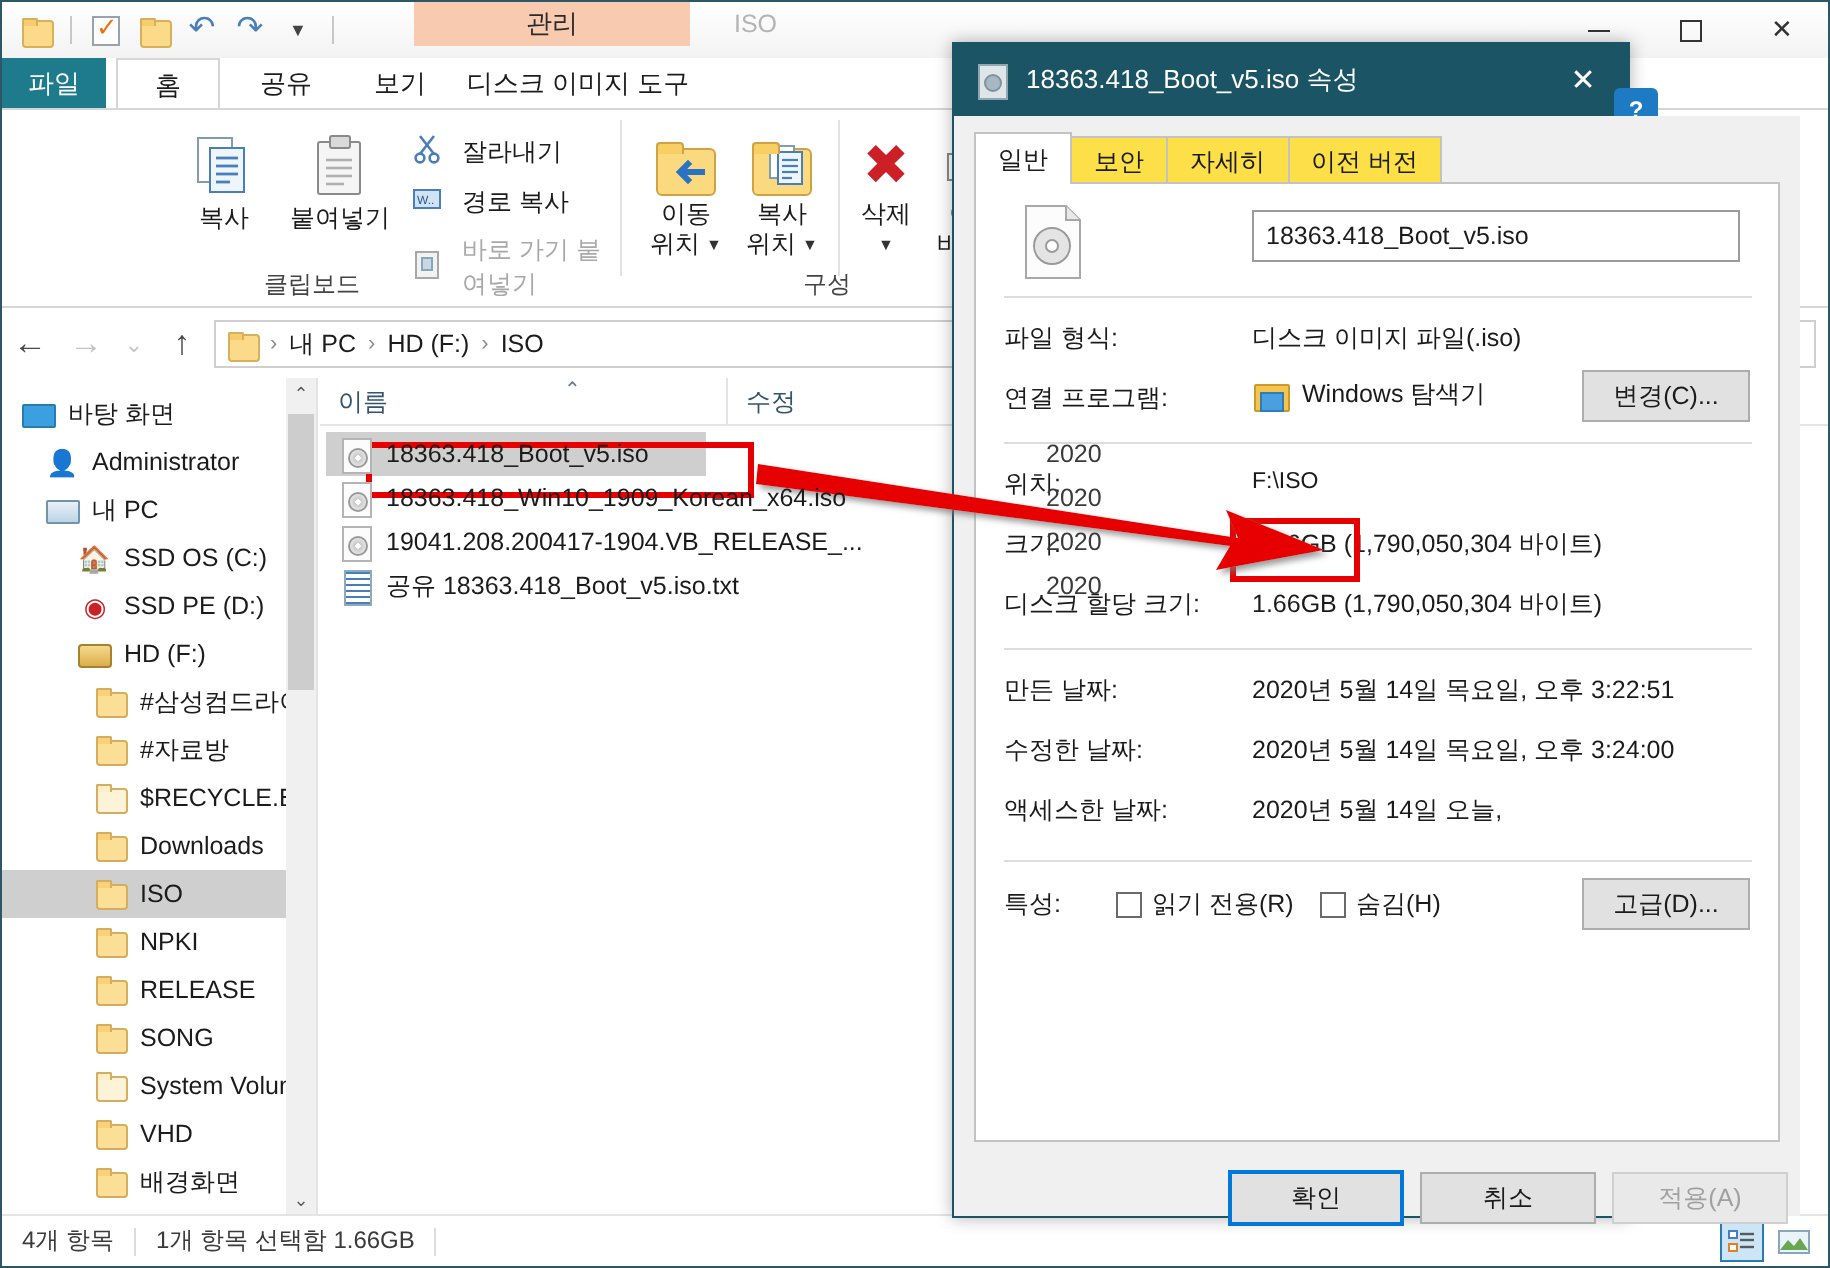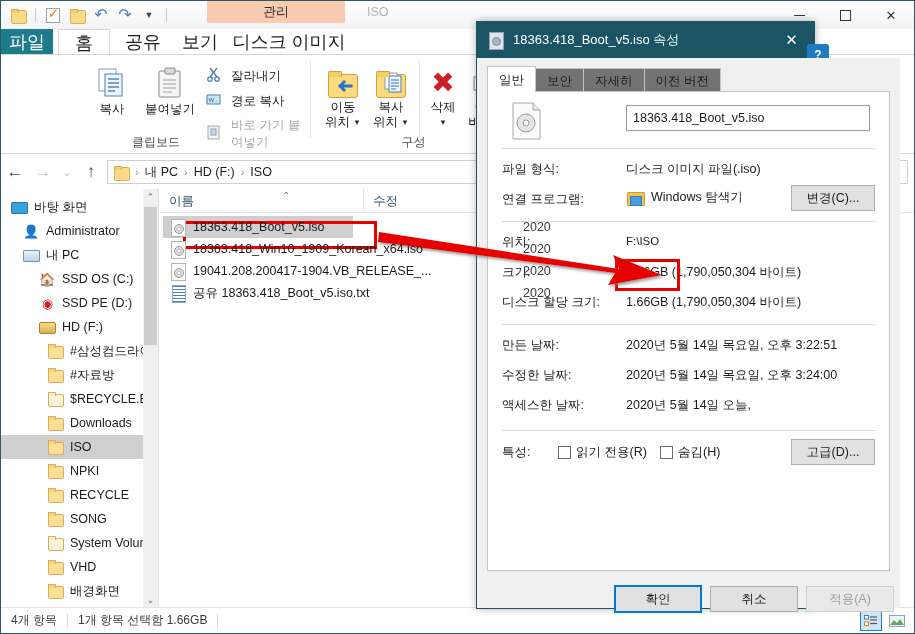--- a/index.html
+++ b/index.html
@@ -59,21 +59,21 @@
   .wc .min-bar { width: 11px; height: 1px; background: #333; }
   .wc .max-box { width: 11px; height: 11px; border: 1px solid #333; }
 
   
   .ribbon-tabs {
     position: absolute; left: 0; top: 28px; width: 913px; height: 26px;
     background: #ffffff;
   }
   .rtab {
     position: absolute; top: 0; height: 32px; line-height: 26px;
-    font-size: 18px; text-align: center; color: #1b1b1b;
+    font-size: 13px; text-align: center; color: #1b1b1b;
   }
   .rtab.file { left: 0; width: 52px; background: #1d7b8c; color: #fff; }
   .rtab.active-tab { background: #fff; border-left: 1px solid #d6d6d6; border-right: 1px solid #d6d6d6; border-top: 1px solid #d6d6d6; }
   .ribbon-underline {
     position: absolute; left: 0; top: 53px; width: 913px; height: 1px; background: #d6d6d6;
   }
 
   
   .ribbon {
     position: absolute; left: 0; top: 54px; width: 913px; height: 99px;
@@ -235,21 +235,21 @@
   }
   .help-btn {
     position: absolute; right: -15px; top: 22px; width: 22px; height: 22px;
     border-radius: 3px; background: #1d7bc4; color: #fff;
     display: flex; align-items: center; justify-content: center; font-size: 12px; font-weight: bold;
   }
   .dlg-body { position: absolute; left: 0; top: 36px; width: 423px; height: 550px; background: #f0f0f0; }
   .tabstrip { position: absolute; left: 10px; top: 8px; display: flex; align-items: flex-end; height: 26px; }
   .dtab {
     height: 24px; line-height: 24px; padding: 0 11px; font-size: 12.5px; color: #1b1b1b;
-    border: 1px solid #c3c3c3; border-bottom: none; background: #737373; margin-right: -1px;
+    border: 1px solid #c3c3c3; border-bottom: none; background: #fde047; margin-right: -1px;
   }
   .dtab.active { background: #ffffff; height: 26px; line-height: 26px; position: relative; z-index: 3; }
   .tabpanel {
     position: absolute; left: 10px; top: 33px; width: 403px; height: 480px;
     background: #ffffff; border: 1px solid #c3c3c3;
   }
   .sep-line { position: absolute; left: 14px; width: 374px; height: 1px; background: #dcdcdc; }
   .prop-label { position: absolute; font-size: 12.5px; color: #1b1b1b; }
   .prop-value { position: absolute; font-size: 12.5px; color: #1b1b1b; }
   .prop-value.small { font-size: 11.5px; }
@@ -534,21 +534,21 @@
       <div class="tree-item lvl2 selected" style="padding-left:46px;">
         <span class="tico folder"></span>
         <span>ISO</span>
       </div>
       <div class="tree-item lvl2" style="padding-left:46px;">
         <span class="tico folder"></span>
         <span>NPKI</span>
       </div>
       <div class="tree-item lvl2" style="padding-left:46px;">
         <span class="tico folder"></span>
-        <span>RECYCLE</span>
+        <span>RELEASE</span>
       </div>
       <div class="tree-item lvl2" style="padding-left:46px;">
         <span class="tico folder"></span>
         <span>SONG</span>
       </div>
       <div class="tree-item lvl2" style="padding-left:46px;">
         <span class="tico folder pale"></span>
         <span>System Volume</span>
       </div>
       <div class="tree-item lvl2" style="padding-left:46px;">

